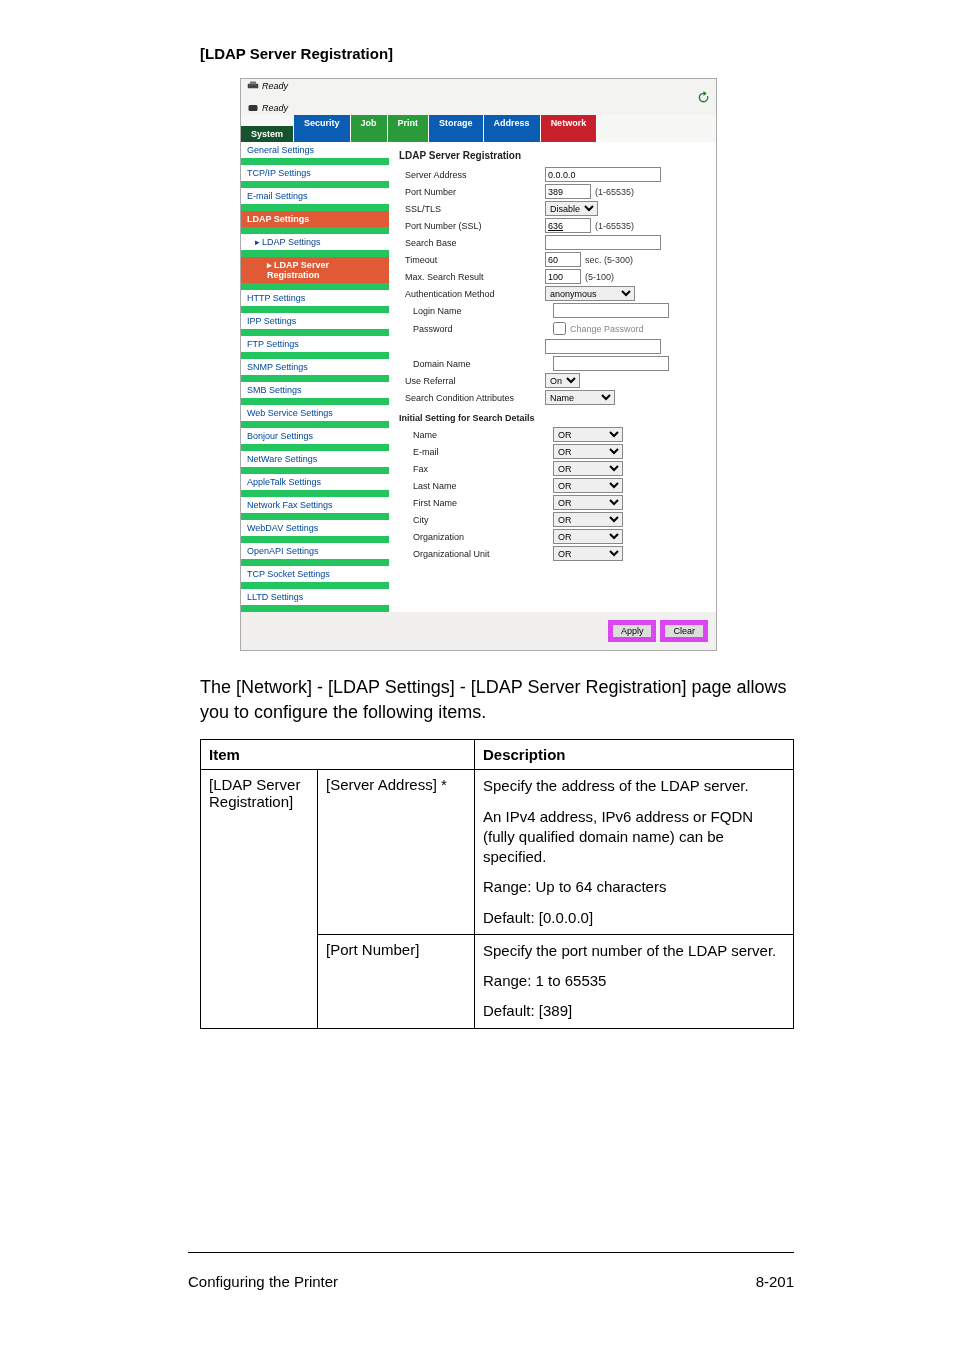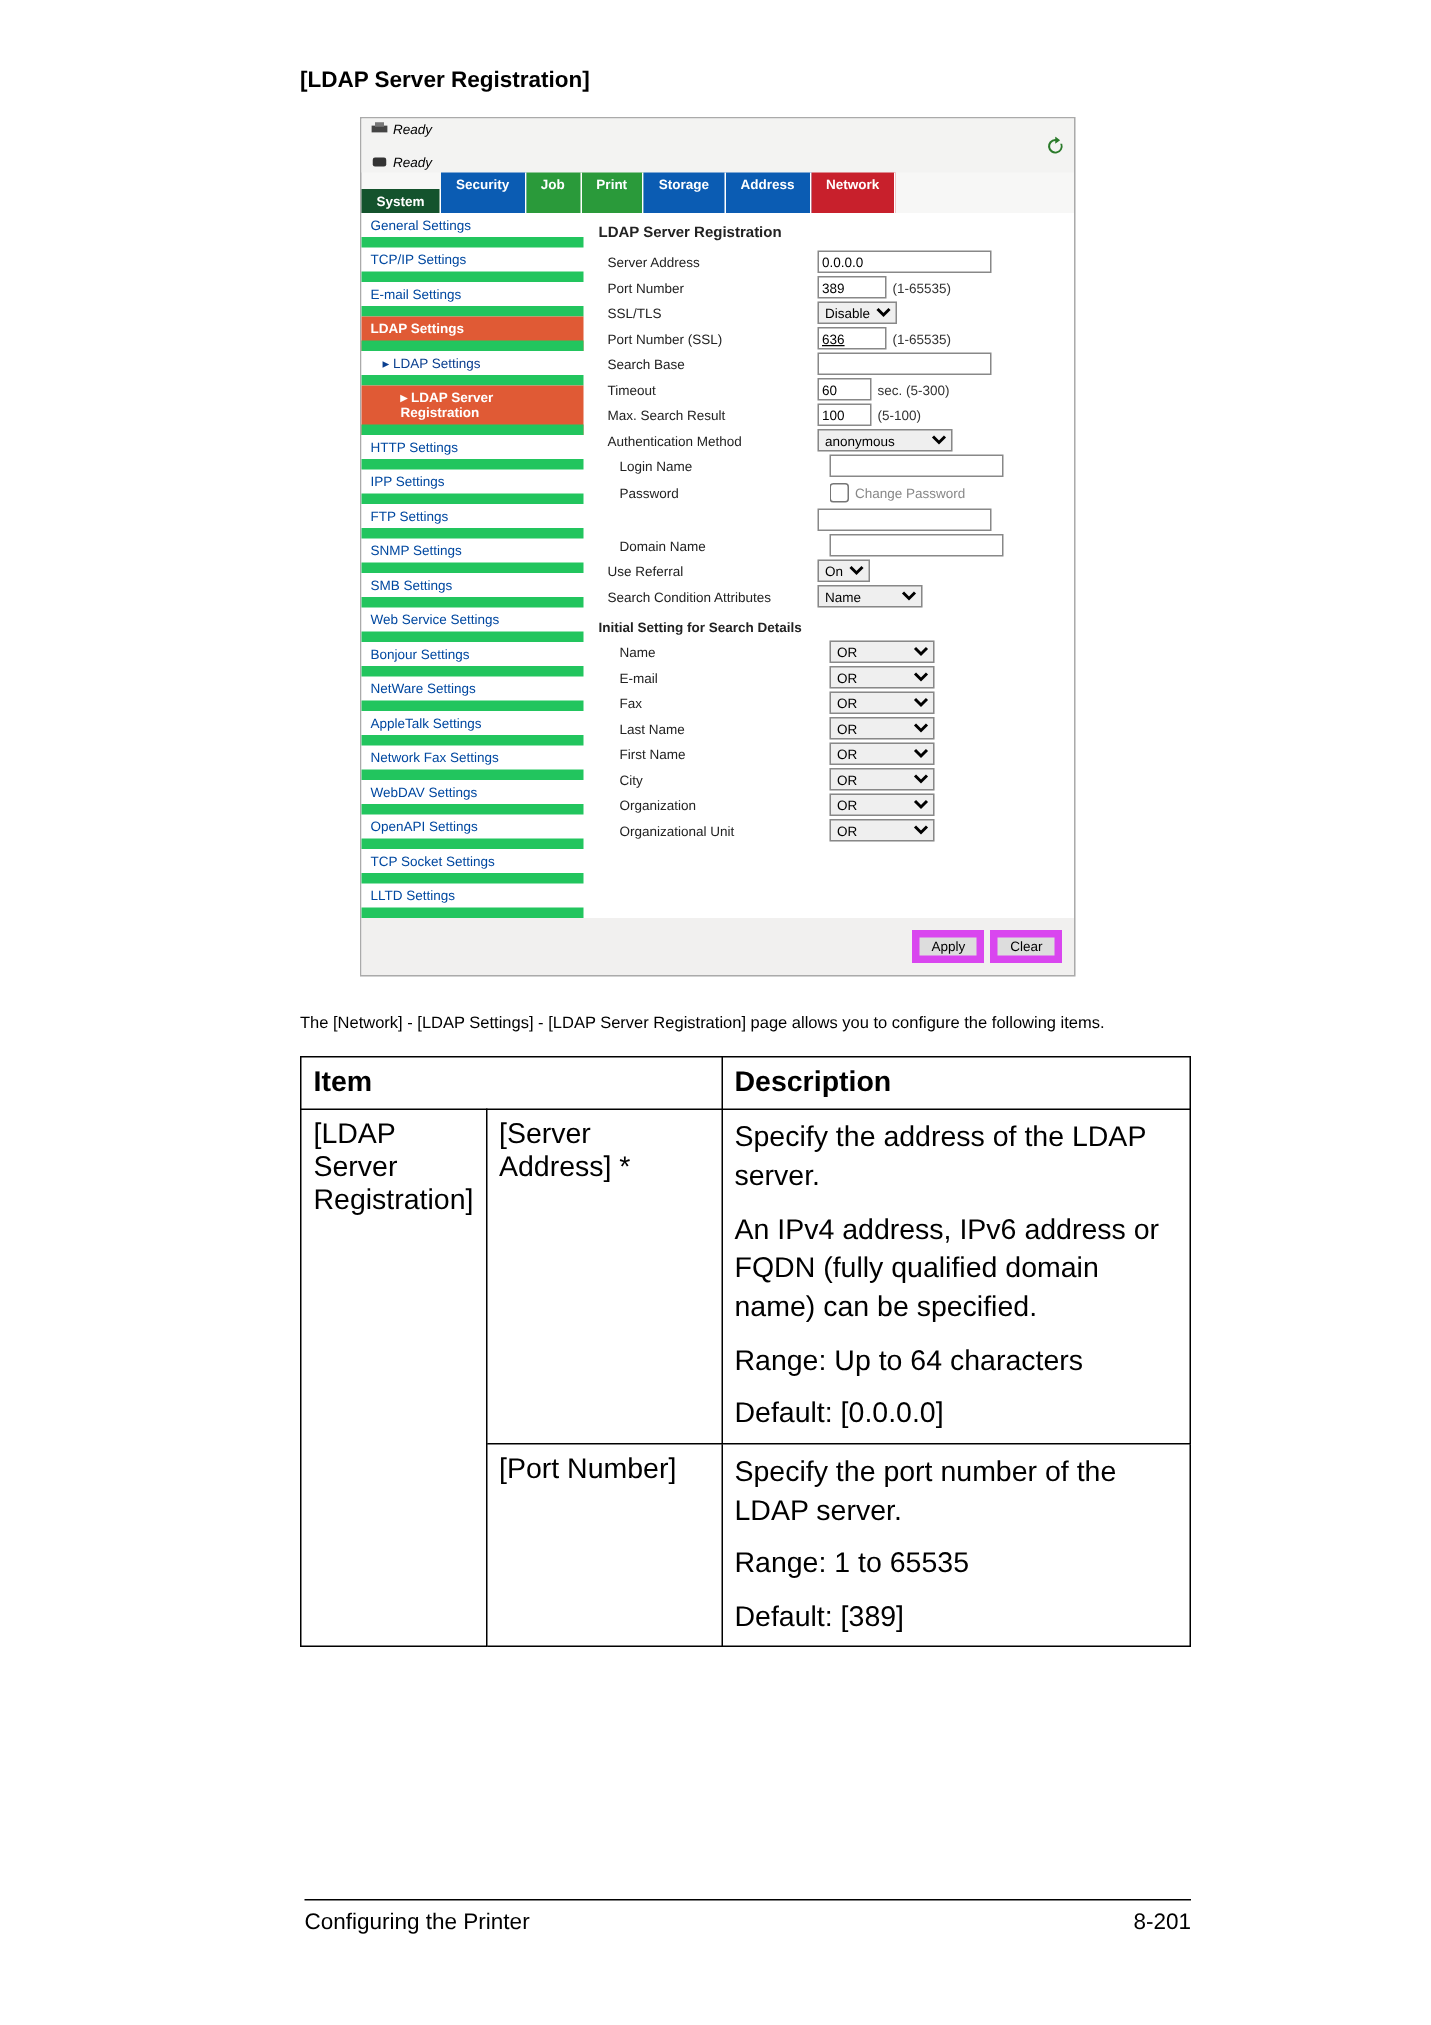--- a/index.html
+++ b/index.html
@@ -39,29 +39,29 @@
   .row .label { width:140px; padding-left:6px; }
   .row .val input[type=text] { font-size:9px; height:13px; border:1px solid #888; padding:0 2px; }
   .row .val select { font-size:9px; height:15px; border:1px solid #888; }
   .hint { font-size:9px; color:#333; margin-left:4px; }
   .section-sub { font-weight:bold; margin:8px 0 4px; }
   .chk-row { display:flex; align-items:center; gap:4px; margin:2px 0; }
   .chk-row input { margin:0; }
   .bottom-buttons { display:flex; gap:4px; justify-content:flex-end; padding:8px; background:#f1f0ef; }
   .bottom-buttons button { font-size:9px; border:5px solid #d946ef; background:#ddd; padding:1px 8px; cursor:pointer; }
 
-  .lead-text { font-size:11px; margin:24px 0 14px; line-height:1.4; }
-
-  table.spec { border-collapse:collapse; width:100%; font-size:19px; }
+  .lead-text { font-size:18px; margin:24px 0 14px; line-height:1.4; }
+
+  table.spec { border-collapse:collapse; width:100%; font-size:15px; }
   table.spec th, table.spec td { border:1px solid #000; padding:6px 8px; text-align:left; vertical-align:top; }
   table.spec th { font-weight:bold; }
   .desc-para { margin:0 0 10px; line-height:1.35; }
   .desc-para:last-child { margin-bottom:0; }
 
-  .footer { position:absolute; left:203px; right:160px; bottom:60px; border-top:1px solid #000; display:flex; justify-content:space-between; font-size:15px; padding-top:6px; }
+  .footer { position:absolute; left:188px; right:160px; bottom:60px; border-top:1px solid #000; display:flex; justify-content:space-between; font-size:15px; padding-top:20px; }
 </style>
 </head>
 <body>
 
 <div class="page">
   <h3 class="page-heading">[LDAP Server Registration]</h3>
 
   <div class="app-shot">
     <div class="statusbar">
       <div class="left">

